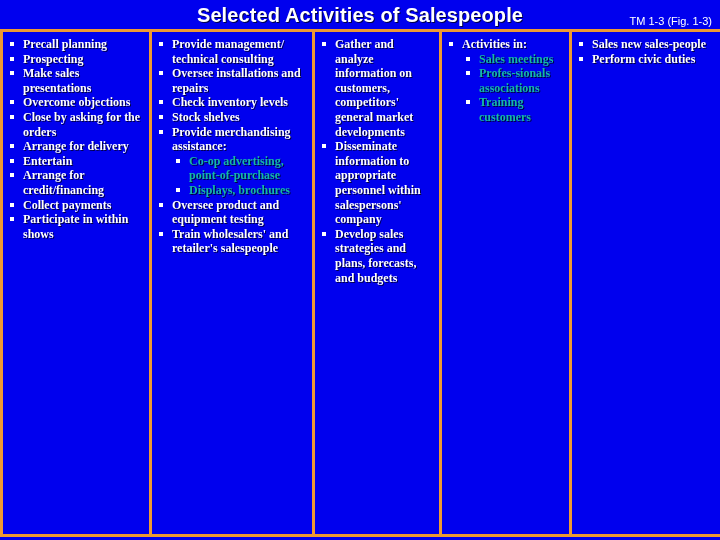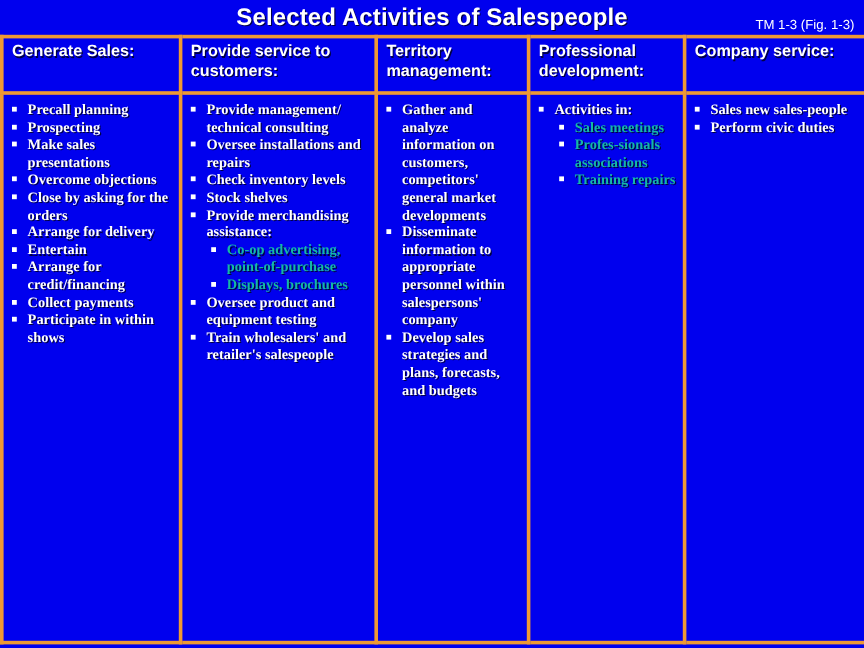--- a/index.html
+++ b/index.html
@@ -137,37 +137,20 @@
 
 <table id="activities-table">
   <colgroup>
     <col style="width:149px">
     <col style="width:163px">
     <col style="width:127px">
     <col style="width:130px">
     <col style="width:151px">
   </colgroup>
   <tbody>
-    <tr class="header-row">
-      <td>
-        <div class="col-header">Generate Sales:</div>
-      </td>
-      <td>
-        <div class="col-header">Provide service to customers:</div>
-      </td>
-      <td>
-        <div class="col-header">Territory management:</div>
-      </td>
-      <td>
-        <div class="col-header">Professional development:</div>
-      </td>
-      <td>
-        <div class="col-header">Company service:</div>
-      </td>
-    </tr>
     <tr class="body-row">
       <td>
         <ul class="blist">
             <li><span class="bullet"></span><span class="li-text">Precall planning</span></li>
             <li><span class="bullet"></span><span class="li-text">Prospecting</span></li>
             <li><span class="bullet"></span><span class="li-text">Make sales presentations</span></li>
             <li><span class="bullet"></span><span class="li-text">Overcome objections</span></li>
             <li><span class="bullet"></span><span class="li-text">Close by asking for the orders</span></li>
             <li><span class="bullet"></span><span class="li-text">Arrange for delivery</span></li>
             <li><span class="bullet"></span><span class="li-text">Entertain</span></li>
@@ -195,21 +178,21 @@
             <li><span class="bullet"></span><span class="li-text">Gather and analyze information on customers, competitors' general market developments</span></li>
             <li><span class="bullet"></span><span class="li-text">Disseminate information to appropriate personnel within salespersons' company</span></li>
             <li><span class="bullet"></span><span class="li-text">Develop sales strategies and plans, forecasts, and budgets</span></li>
           </ul>
       </td>
       <td>
         <ul class="blist">
             <li><span class="bullet"></span><span class="li-text">Activities in:</span><ul class="sublist">
                 <li><span class="bullet"></span><span class="li-text">Sales meetings</span></li>
                 <li><span class="bullet"></span><span class="li-text">Profes-sionals associations</span></li>
-                <li><span class="bullet"></span><span class="li-text">Training repairs</span></li>
+                <li><span class="bullet"></span><span class="li-text">Training customers</span></li>
               </ul></li>
           </ul>
       </td>
       <td>
         <ul class="blist">
             <li><span class="bullet"></span><span class="li-text">Sales new sales-people</span></li>
             <li><span class="bullet"></span><span class="li-text">Perform civic duties</span></li>
           </ul>
       </td>
     </tr>

